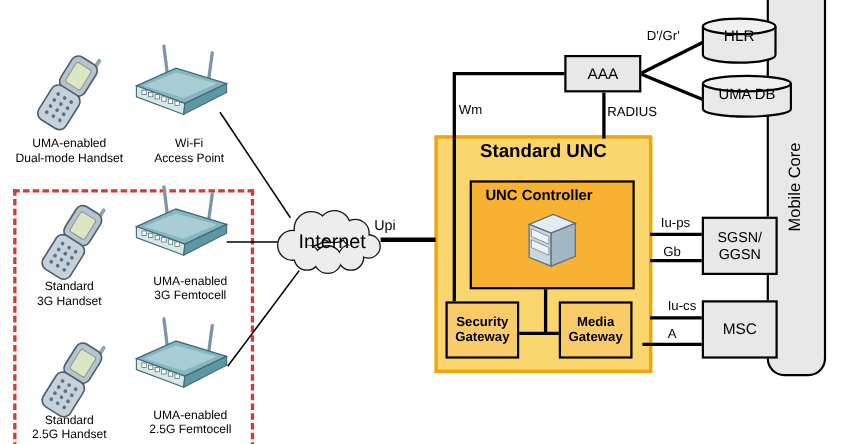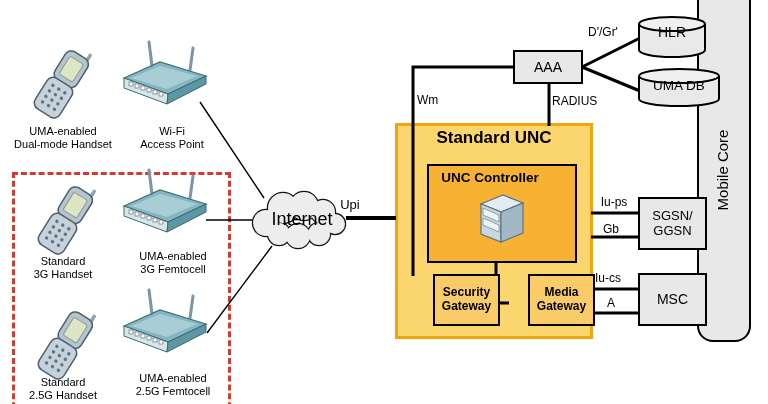--- a/index.html
+++ b/index.html
@@ -31,22 +31,22 @@
     font-weight:bold;font-size:17px;z-index:5;}
 
   #wires{position:absolute;left:0;top:0;width:768px;height:404px;z-index:4;pointer-events:none;}
 
   #controller{left:427px;top:164px;width:150px;height:99px;
     background:var(--controller_fill,#f7b133);border:2px solid #000;z-index:5;}
   #controller-title{position:absolute;left:427px;top:170px;width:126px;text-align:center;
     font-weight:bold;font-size:13.5px;z-index:6;}
   .gw{width:67px;height:52px;background:var(--gateway_fill,#facc69);
     border:2px solid #000;font-weight:bold;font-size:12px;z-index:5;}
-  #secgw{left:405px;top:274px;margin-left:28px;}
-  #mediagw{left:528px;top:274px;}
+  #secgw{left:405px;top:274px;}
+  #mediagw{left:508px;top:274px;}
 
   #aaa{left:513px;top:50px;width:70px;height:34px;font-size:14px;z-index:5;}
   #sgsn{left:638px;top:197px;width:69px;height:53px;font-size:13px;z-index:5;}
   #msc{left:638px;top:273px;width:69px;height:53px;font-size:14px;z-index:5;}
   .icon{position:absolute;z-index:5;}
   .cyl-lbl{position:absolute;text-align:center;font-size:13.5px;z-index:6;}
 </style>
 </head>
 <body>
 
@@ -216,16 +216,16 @@
     </svg>
   <div class="lbl dev-lbl" style="left:116px;top:372px;width:114px">UMA-enabled
 2.5G Femtocell</div>
 
   <div class="if-lbl" style="left:330px;top:197px;width:40px;text-align:center;font-size:13px">Upi</div>
   <div class="if-lbl" style="left:417px;top:93px">Wm</div>
   <div class="if-lbl" style="left:552px;top:94px">RADIUS</div>
   <div class="if-lbl" style="left:588px;top:25px">D'/Gr'</div>
   <div class="if-lbl" style="left:595px;top:195px;width:38px;text-align:center">Iu-ps</div>
   <div class="if-lbl" style="left:595px;top:222px;width:32px;text-align:center">Gb</div>
-  <div class="if-lbl" style="left:595px;top:271px;width:38px;text-align:left">Iu-cs</div>
+  <div class="if-lbl" style="left:595px;top:271px;width:38px;text-align:right">Iu-cs</div>
   <div class="if-lbl" style="left:595px;top:296px;width:32px;text-align:center">A</div>
 
 </div>
 
 </body></html>

